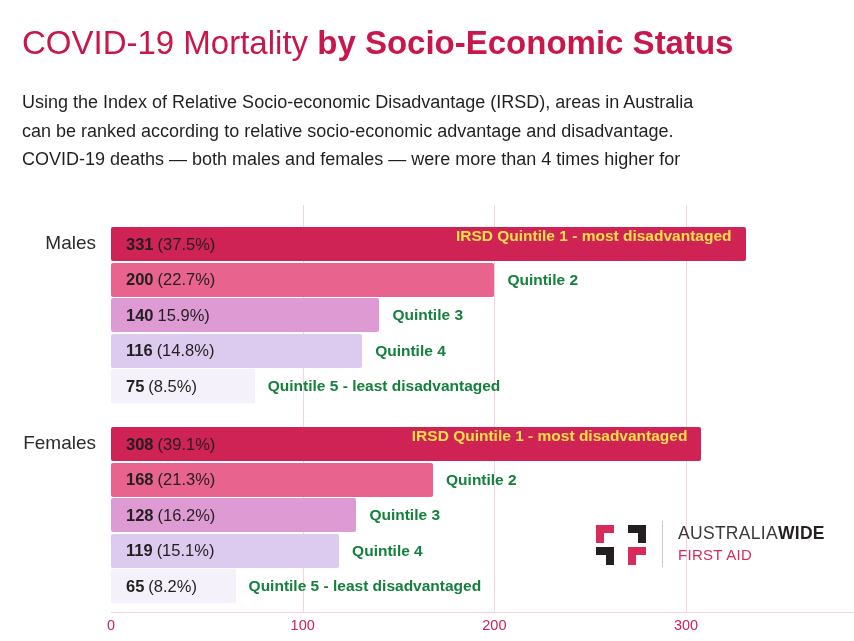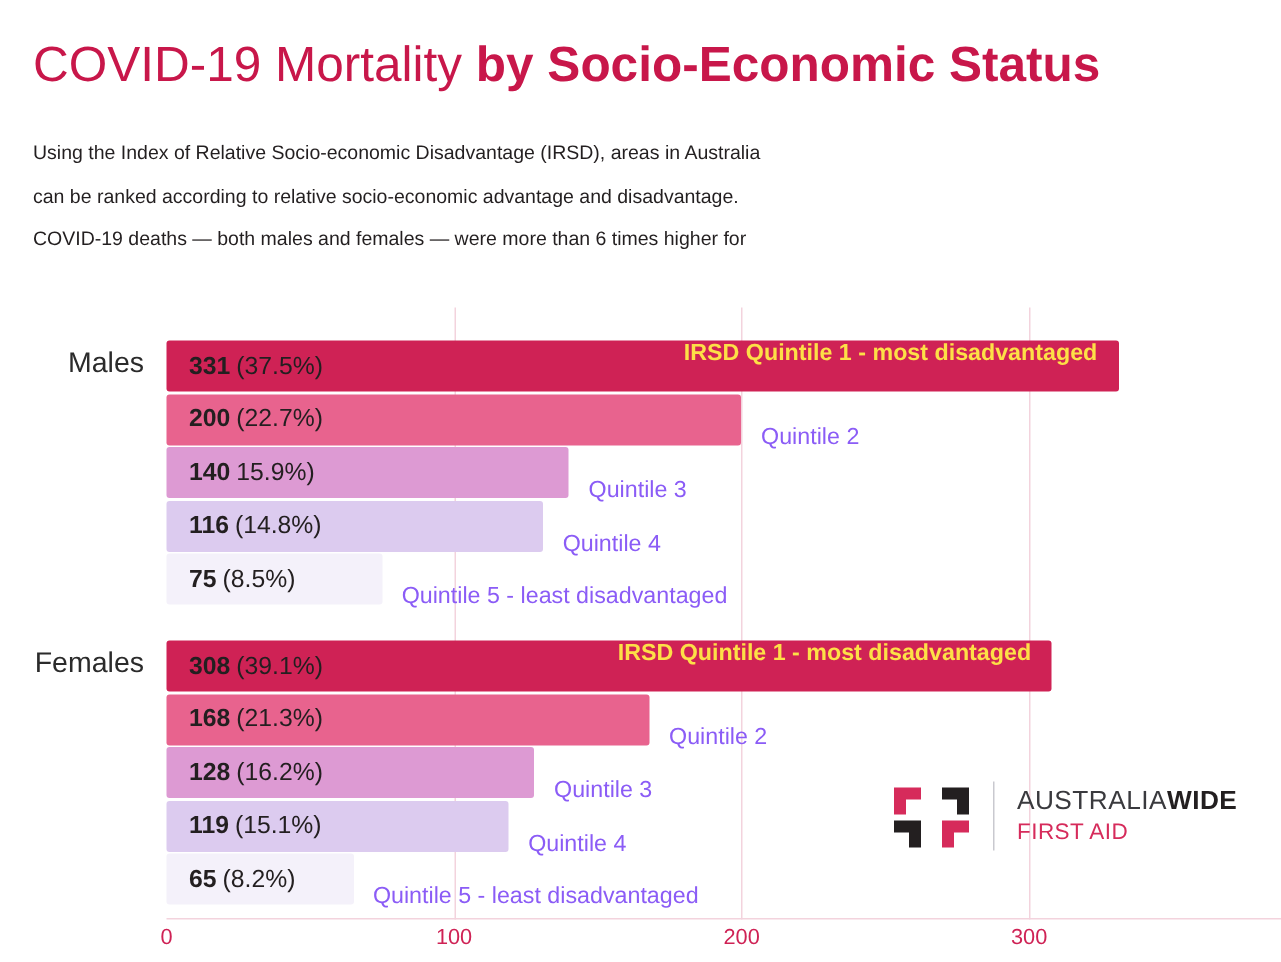--- a/index.html
+++ b/index.html
@@ -15,21 +15,21 @@
   .title {
     position: absolute; left: 22px; top: 22px;
     font-size: 33px; line-height: 42px;
     color: #c8174a; white-space: nowrap;
   }
   .title .t-light { font-weight: 300; }
   .title .t-bold  { font-weight: 700; text-align: right; }
 
   .intro {
     position: absolute; left: 22px; top: 88px; width: 800px;
-    font-size: 13px; line-height: 28.5px;
+    font-size: 18px; line-height: 28.5px;
     color: #231f20; font-weight: 400;
   }
   .intro .ln { display:block; white-space: nowrap; }
 
   
   .chart { position: absolute; left: 0; top: 205px; width: 854px; height: 436px; }
 
   .plot {
     position: absolute; left: 111px; top: 0; width: 700px; height: 408px;
   }
@@ -65,23 +65,23 @@
   }
   .bar-value b { font-weight: 700; margin-right: 4px; }
   .bar-value span { font-weight: 400; text-align: right; }
 
   .cat-inside {
     position: absolute; right: 14px; top: 0; height: 18px;
     display: flex; align-items: center;
     color: #fde047; font-size: 15.5px; white-space: nowrap; font-weight: 700;
   }
   .cat-outside {
-    position: absolute; top: 12px; height: 34px;
-    display: flex; align-items: center;
-    color: #8b5cf6; font-size: 15.5px; white-space: nowrap; font-weight: 400;
+    position: absolute; top: 0; height: 34px;
+    display: flex; align-items: center;
+    color: #15803d; font-size: 15.5px; white-space: nowrap; font-weight: 700;
   }
 
   
   .logo { position: absolute; left: 594px; top: 515px; width: 240px; height: 62px; }
   .logo-mark { position: absolute; left: 0; top: 4px; width: 54px; height: 52px; }
   .logo-div {
     position: absolute; left: 68px; top: 6px; width: 1px; height: 46px;
     background: #c9c9cf;
   }
   .logo-text { position: absolute; left: 84px; top: 8px; }
@@ -98,21 +98,21 @@
 
 <div id="page">
 
   <div class="title">
     <span class="t-light">COVID-19 Mortality </span><span class="t-bold">by Socio-Economic Status</span>
   </div>
 
   <div class="intro">
     <span class="ln">Using the Index of Relative Socio-economic Disadvantage (IRSD), areas in Australia</span>
     <span class="ln">can be ranked according to relative socio-economic advantage and disadvantage.</span>
-    <span class="ln">COVID-19 deaths — both males and females — were more than 6 times higher for</span>
+    <span class="ln">COVID-19 deaths — both males and females — were more than 4 times higher for</span>
   </div>
 
   <div class="chart">
     <div class="plot" id="gridlines">
         <div class="gridline" style="left: 191.7px;"></div>
         <div class="gridline" style="left: 383.4px;"></div>
         <div class="gridline" style="left: 575.1px;"></div>
       </div>
     <div class="axis-base"></div>
     <div id="bars-layer">

